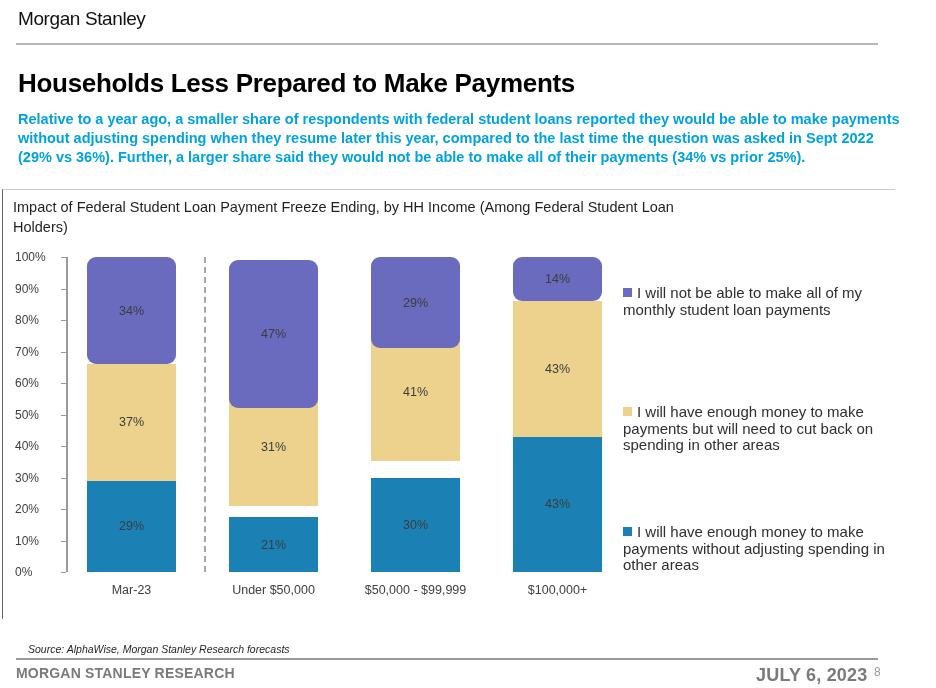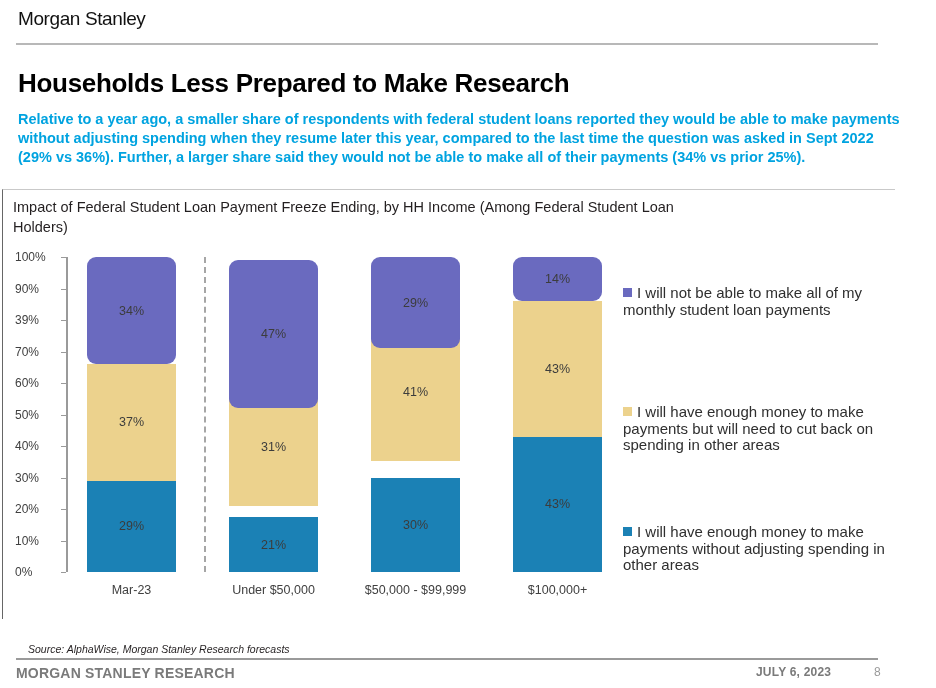--- a/index.html
+++ b/index.html
@@ -91,48 +91,48 @@
   #source-rule{
     position:absolute;left:16px;top:658px;width:862px;height:1.5px;
     background:#9a9a9a;
   }
   #footer-left{
     position:absolute;left:16px;top:665px;
     font-size:14px;font-weight:bold;letter-spacing:0.2px;color:#7a7a7a;
   }
   #footer-date{
     position:absolute;left:756px;top:665px;
-    font-size:12px;font-weight:bold;letter-spacing:0.2px;color:#7a7a7a;text-align:center;
+    font-size:18px;font-weight:bold;letter-spacing:0.2px;color:#7a7a7a;text-align:center;
   }
   #footer-page{
     position:absolute;left:874px;top:665px;
     font-size:12px;color:#9a9a9a;
   }
 </style>
 </head>
 <body>
 
 <div id="brand">Morgan Stanley</div>
 <div id="brand-rule"></div>
-<div id="headline">Households Less Prepared to Make Research</div>
+<div id="headline">Households Less Prepared to Make Payments</div>
 <div id="dek">Relative to a year ago, a smaller share of respondents with federal student loans reported they would be able to make payments without adjusting spending when they resume later this year, compared to the last time the question was asked in Sept 2022 (29% vs 36%). Further, a larger share said they would not be able to make all of their payments (34% vs prior 25%).</div>
 
 <div id="exhibit">
   <div id="chart-title">Impact of Federal Student Loan Payment Freeze Ending, by HH Income (Among Federal Student Loan Holders)</div>
   <div id="plot">
     <div id="yaxis">
         <div class="ytick" style="top: 382px;">0%</div>
         <div class="ytick" style="top: 350.5px;">10%</div>
         <div class="ytick" style="top: 319px;">20%</div>
         <div class="ytick" style="top: 287.5px;">30%</div>
         <div class="ytick" style="top: 256px;">40%</div>
         <div class="ytick" style="top: 224.5px;">50%</div>
         <div class="ytick" style="top: 193px;">60%</div>
         <div class="ytick" style="top: 161.5px;">70%</div>
-        <div class="ytick" style="top: 130px;">39%</div>
+        <div class="ytick" style="top: 130px;">80%</div>
         <div class="ytick" style="top: 98.5px;">90%</div>
         <div class="ytick" style="top: 67px;">100%</div>
       </div>
     <div id="axis-line" style="top: 67px; height: 315px;"></div>
     <div id="divider" style="left: 201px; top: 67px; height: 315px;"></div>
   <div class="tickmark" style="top: 382px;"></div>
       <div class="tickmark" style="top: 350.5px;"></div>
       <div class="tickmark" style="top: 319px;"></div>
       <div class="tickmark" style="top: 287.5px;"></div>
       <div class="tickmark" style="top: 256px;"></div>

